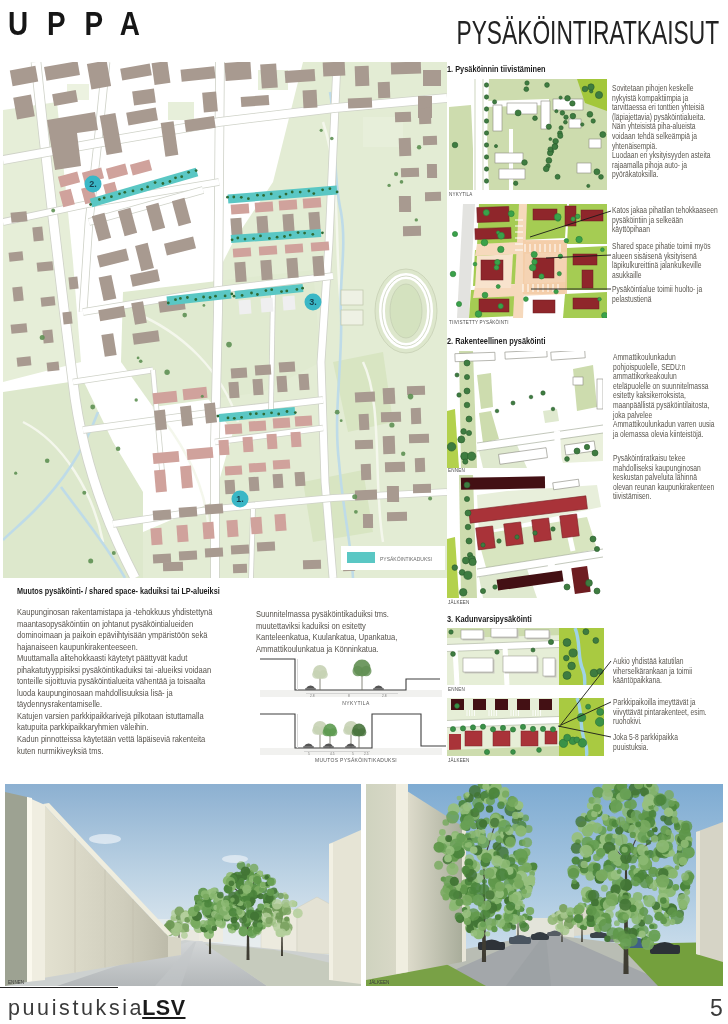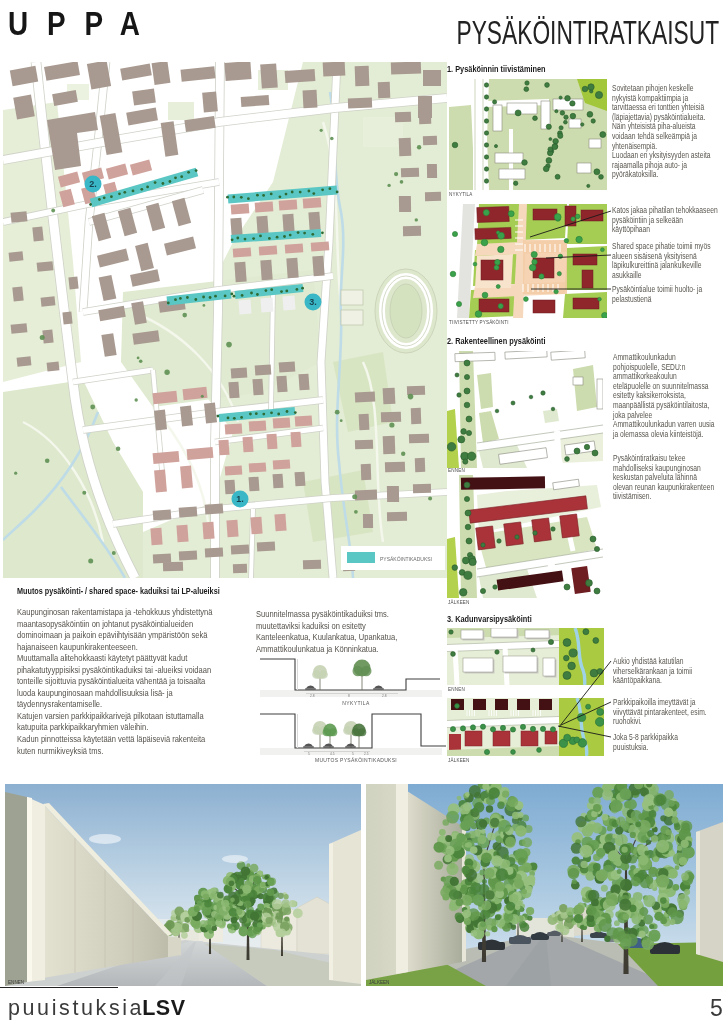--- a/index.html
+++ b/index.html
@@ -2056,14 +2056,14 @@
 <circle cx="230.8" cy="82.9" r="3.9" fill="#4b853c" opacity="0.92"></circle>
 <circle cx="296.8" cy="97.1" r="6.5" fill="#78aa5f" opacity="0.95"></circle>
 <circle cx="241.4" cy="154.8" r="3.2" fill="#427535" opacity="0.99"></circle>
 <circle cx="275.2" cy="32.6" r="3.0" fill="#5f974a" opacity="0.82"></circle>
 <circle cx="258.6" cy="65.6" r="3.2" fill="#8ab871" opacity="0.88"></circle>
 <text x="3" y="200" font-size="4.6" fill="#3a3a3a">JÄLKEEN</text>
   </svg>
 <div class="abs" style="left:0px;top:986.5px;width:118px;height:1px;background:#222;"></div>
 
 <div class="abs" style="left:8px;top:996px;font-size:21.5px;color:#3b3b3b;white-space:nowrap;">
-<span style="letter-spacing:2.6px;">puuistuksia</span><span style="font-weight:bold;color:#1a1a1a;letter-spacing:0.5px;margin-left:-2px;">LSV</span></div>
+<span style="letter-spacing:2.6px;">puuistuksia</span><span style="font-weight:bold;color:#1a1a1a;letter-spacing:0.5px;margin-left:-2px;text-decoration:underline;">LSV</span></div>
 <div class="abs" style="left:710px;top:995px;font-size:23px;color:#3a3a3a;">5</div>
 
 </body></html>

